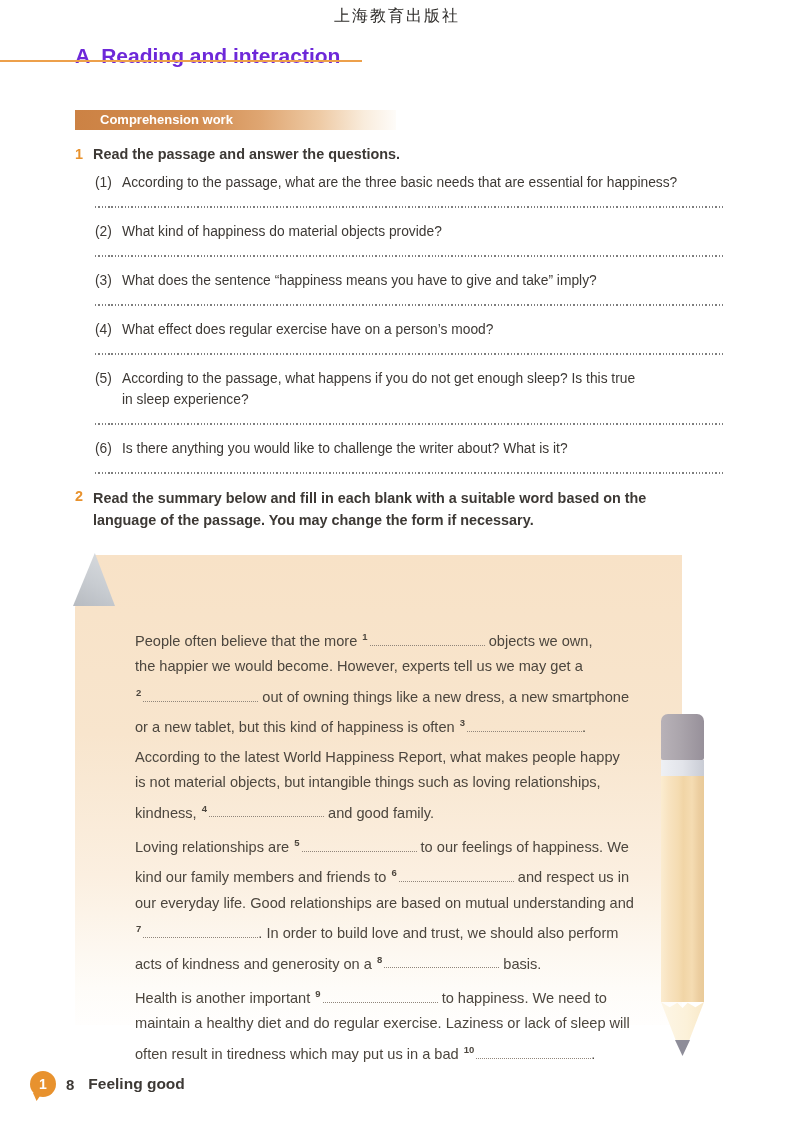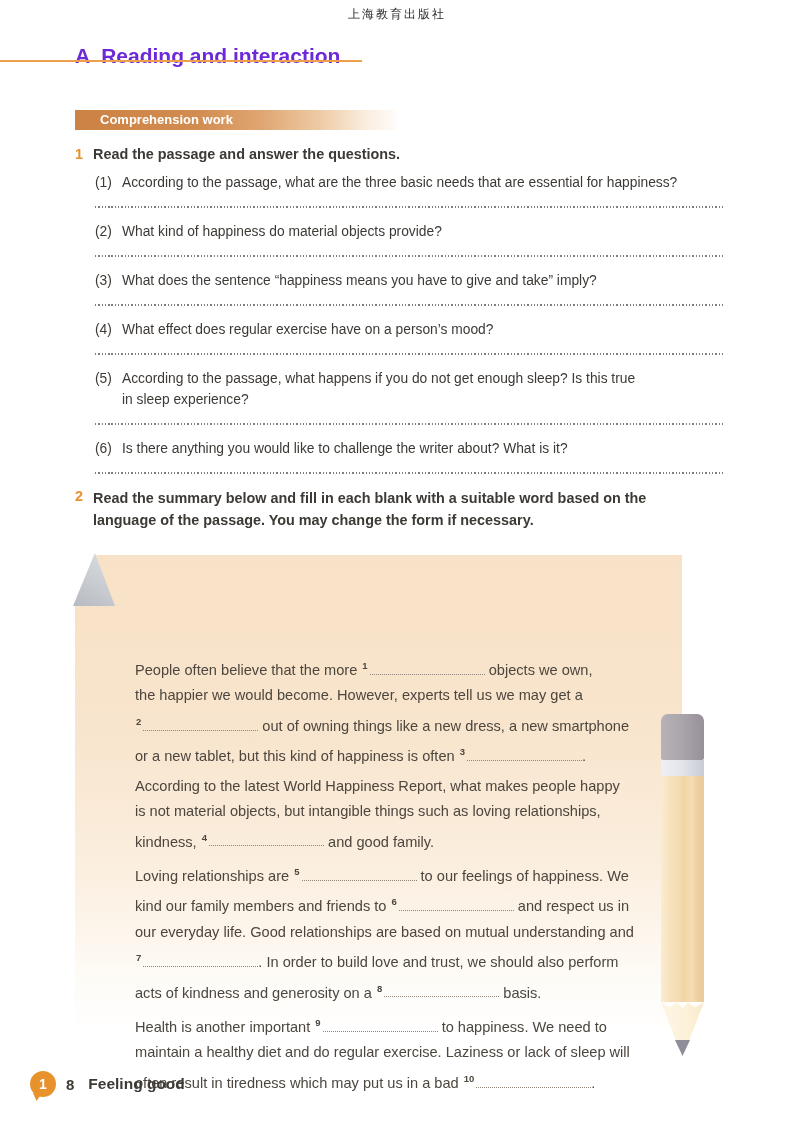--- a/index.html
+++ b/index.html
@@ -3,21 +3,21 @@
 <meta charset="utf-8">
 <style>
   html,body{margin:0;padding:0;}
   body{
     width:794px;height:1123px;position:relative;background:#ffffff;overflow:hidden;
     font-family:"Liberation Sans",sans-serif;color:#3d3935;
     -webkit-font-smoothing:antialiased;
   }
   .publisher{
     position:absolute;top:6px;left:0;right:0;text-align:center;
-    font-family:"DejaVu Serif",serif;font-size:12px;color:#2e2c2a;letter-spacing:2px;
+    font-family:"DejaVu Serif",serif;font-size:16px;color:#2e2c2a;letter-spacing:2px;
   }
   .section-title{
     position:absolute;top:34px;left:75px;font-size:21px;font-weight:700;color:#6d28d9;margin-top:10px;
   }
   .section-title .letter{margin-right:11px;}
   .title-underline{
     position:absolute;top:60px;left:0;width:362px;height:2px;background:#eda04b;
   }
   .banner{
     position:absolute;top:110px;left:75px;width:321px;height:20px;
@@ -43,21 +43,21 @@
     background:linear-gradient(180deg,#f8e2c7 0%,#f8e5cd 38%,#fbefe0 68%,#fefcf8 92%,#fffefd 100%);
     clip-path:polygon(20px 0,100% 0,100% 100%,0 100%,0 52px);
   }
   .flap{
     position:absolute;left:-2px;top:-2px;width:42px;height:53px;
     clip-path:polygon(52% 0,0 100%,100% 100%);
     background:linear-gradient(210deg,#dadde0 0%,#c8ccd1 55%,#b6bac0 100%);
   }
   .card-text{
     position:absolute;left:0;top:0;right:0;box-sizing:border-box;
-    padding:98px 40px 0 60px;font-size:14.6px;color:#4c463e;
+    padding:69px 40px 0 60px;font-size:14.6px;color:#4c463e;
   }
   .card-para{margin:0 0 4px 0;}
   .card-line{line-height:25.5px;white-space:nowrap;}
   .blank-num{font-weight:700;font-size:9.5px;vertical-align:super;margin:0 2px 0 1px;color:#4c463e;}
   .blank{
     display:inline-block;width:115px;height:12px;vertical-align:baseline;
     border-bottom:1.5px dotted #90857a;
   }
   
   .pencil{position:absolute;left:586px;top:159px;width:43px;height:342px;}

